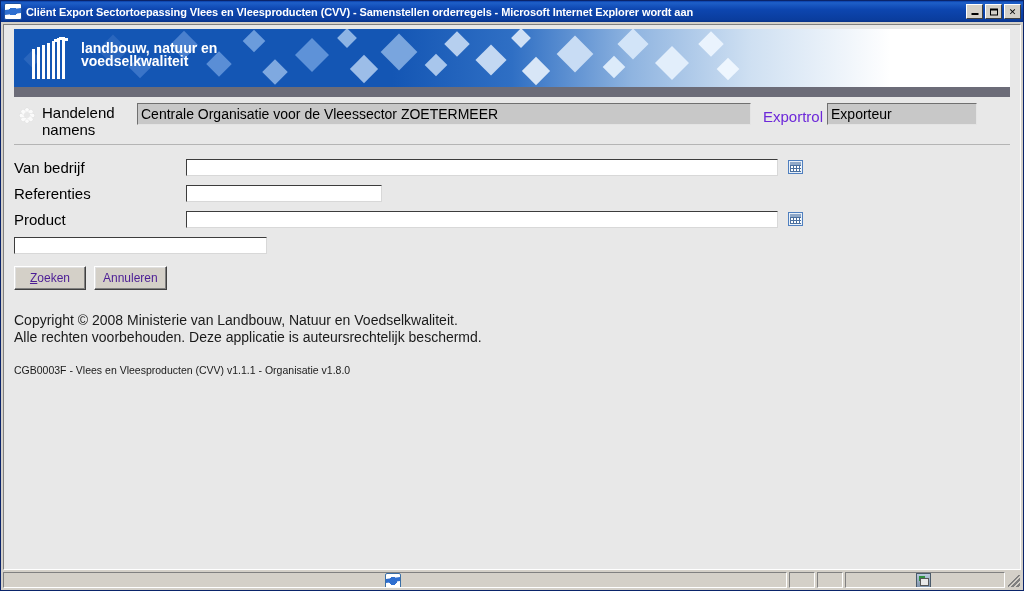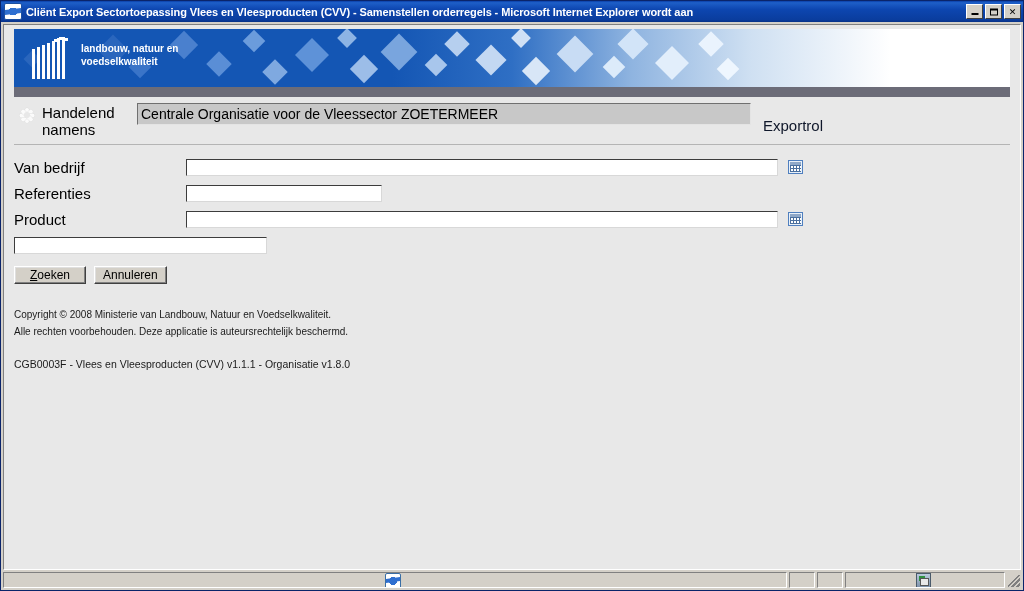--- a/index.html
+++ b/index.html
@@ -166,21 +166,21 @@
     width: 3px;
     background: #ffffff;
   }
   .logo-mark .dot {
     position: absolute;
     width: 3px; height: 3px;
     background: #ffffff;
   }
   .logo-text {
     color: #ffffff;
-    font-size: 10px;
+    font-size: 14px;
     font-weight: bold;
     line-height: 13px;
     padding-top: 5px;
     white-space: nowrap;
   }
   .banner-footer-bar {
     height: 10px;
     background: #6c6c78;
     margin: 0 10px;
   }
@@ -237,22 +237,22 @@
     padding: 1px 3px;
     box-sizing: border-box;
     height: 22px;
     line-height: 19px;
     white-space: nowrap;
     overflow: hidden;
   }
   .hn-value { flex: 0 0 614px; width: 614px; }
   .exportrol-label {
     font-size: 15px;
-    color: #0f172a;
-    margin: 12px 4px 0 12px;
+    color: #6d28d9;
+    margin: 3px 4px 0 12px;
     padding-top: 2px;
     white-space: nowrap;
   }
   .exportrol-value { flex: 0 0 150px; width: 150px; }
 
   .hr {
     margin: 2px 10px 0 10px;
     height: 1px;
     background: #b4b4b4;
   }
@@ -347,39 +347,39 @@
   }
 
   
   .buttons {
     margin: 8px 10px 0 10px;
     display: flex;
     gap: 8px;
   }
   .btn {
     min-width: 72px;
-    height: 18px;
+    height: 24px;
     background: #d4d0c8;
     border: 1px solid;
     border-color: #ffffff #404040 #404040 #ffffff;
     box-shadow: inset -1px -1px 0 #808080, inset 1px 1px 0 #dfdfdf;
     font-family: "Liberation Sans", sans-serif;
     font-size: 12px;
-    color: #000000;
+    color: #4c1d95;
     cursor: default;
     padding: 0 8px;
     box-sizing: border-box;
     line-height: 17px;
   }
   .btn u { text-decoration: underline; }
 
   
   .copyright {
     margin: 22px 10px 16px 10px;
-    font-size: 10px;
+    font-size: 14px;
     color: #1a1a1a;
     line-height: 17px;
   }
   .version {
     margin: 18px 10px 0 10px;
     font-size: 10.5px;
     color: #1a1a1a;
   }
 
   
@@ -544,20 +544,21 @@
       <div class="topbar">
         <div class="star-icon">
           <i></i>
             <i></i>
             <i></i>
             <i></i>
         </div>
         <div class="hn-label">Handelend namens</div>
         <div class="ro-field hn-value">Centrale Organisatie voor de Vleessector ZOETERMEER</div>
         <div class="exportrol-label">Exportrol</div>
+        <div class="ro-field exportrol-value">Exporteur</div>
       </div>
       <div class="hr"></div>
 
       <div class="form">
 
         <div class="frow">
           <label class="flabel">Van bedrijf</label>
           <input class="finput w-long" type="text" value="" style="">
           <div class="pick-icon">
               <div class="grid"></div>

